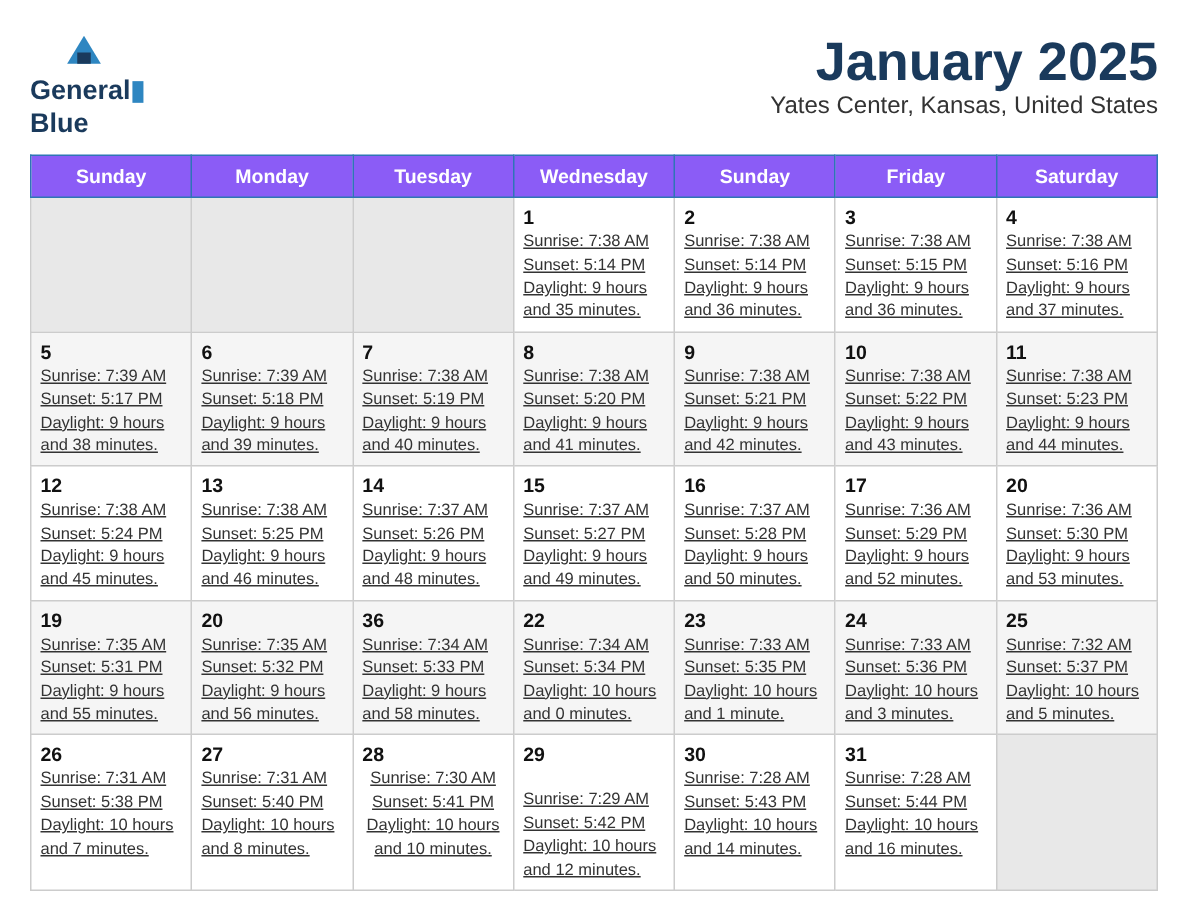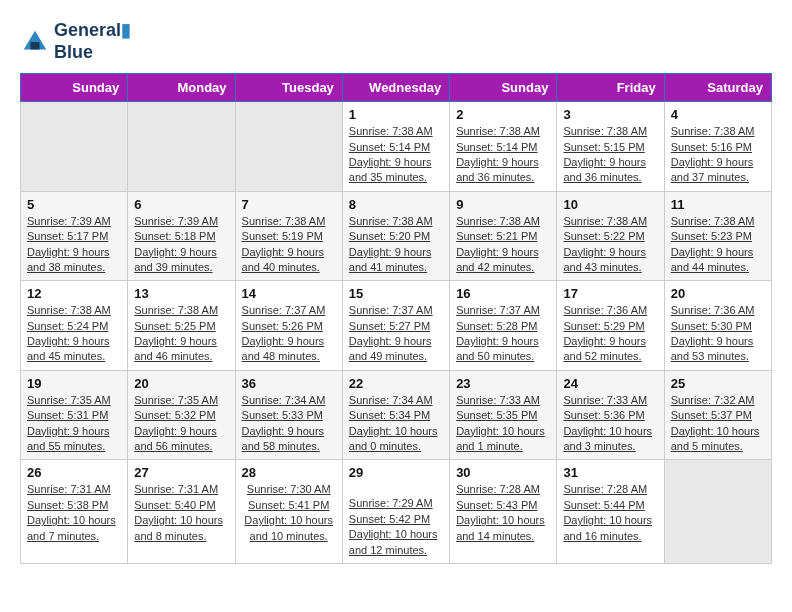--- a/index.html
+++ b/index.html
@@ -12,20 +12,21 @@
     }
     .header {
       display: flex;
       justify-content: space-between;
       align-items: flex-start;
       margin-bottom: 10px;
     }
     .logo {
       display: flex;
       align-items: center;
+      flex-direction: column;
     }
     .logo-text {
       font-size: 18px;
       font-weight: bold;
       color: #1a3a5c;
       line-height: 1.2;
     }
     .logo-text span {
       color: #2e86c1;
     }
@@ -45,23 +46,23 @@
     .location-title {
       font-size: 16px;
       color: #333;
     }
     .calendar {
       width: 100%;
       border-collapse: collapse;
       border: 1px solid #ccc;
     }
     .calendar th {
-      background-color: #a21caf;
+      background-color: #8b5cf6;
       color: #fff;
-      text-align: right;
+      text-align: center;
       padding: 6px 8px;
       font-size: 13px;
       border: 1px solid #2e75b6;
     }
     .calendar td {
       vertical-align: top;
       border: 1px solid #ccc;
       padding: 5px 6px;
       width: 107px;
       min-height: 80px;
@@ -96,20 +97,24 @@
   <div class="logo">
     <svg class="logo-icon" viewBox="0 0 40 40">
       <polygon points="20,5 35,30 5,30" fill="#2e86c1"></polygon>
       <rect x="14" y="20" width="12" height="10" fill="#1a3a5c"></rect>
     </svg>
     <div class="logo-text">
       <div>General<span>▮</span></div>
       <div>Blue</div>
     </div>
   </div>
+  <div class="title-block">
+    <div class="month-title">January 2025</div>
+    <div class="location-title">Yates Center, Kansas, United States</div>
+  </div>
 </div>
 
 <table class="calendar">
   <thead>
     <tr>
     <th>Sunday</th>
         <th>Monday</th>
         <th>Tuesday</th>
         <th>Wednesday</th>
         <th>Sunday</th>

